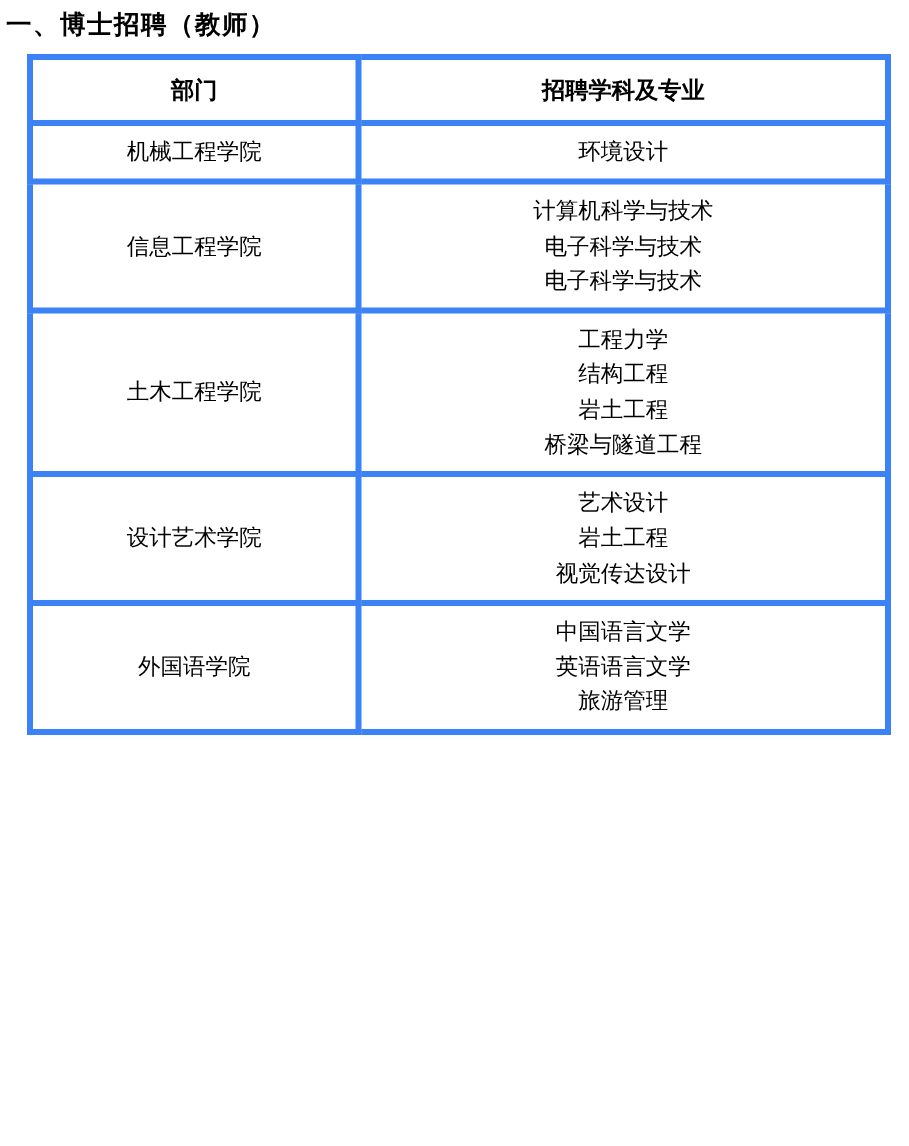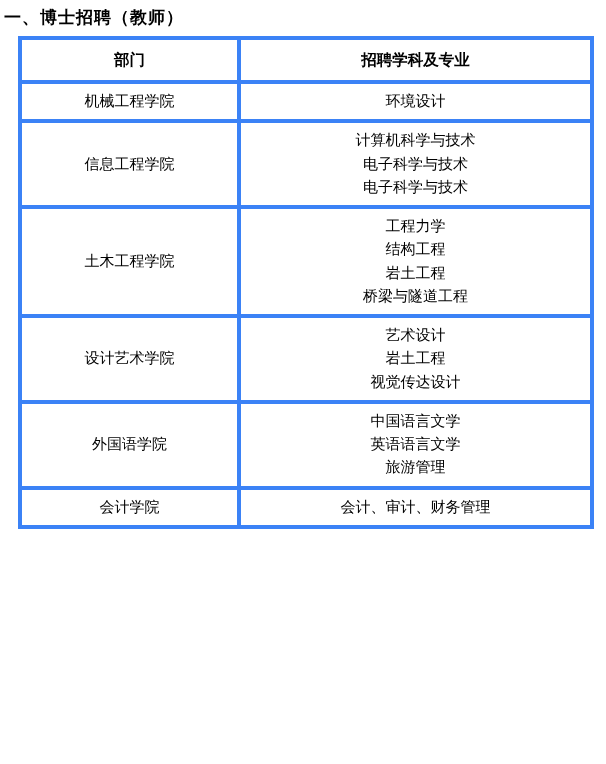--- a/index.html
+++ b/index.html
@@ -104,22 +104,16 @@
           </td>
         </tr>
         <tr>
           <td>外国语学院</td>
           <td class="majors">
             <div>中国语言文学</div>
             <div>英语语言文学</div>
             <div>旅游管理</div>
           </td>
         </tr>
-        <tr>
-          <td>会计学院</td>
-          <td class="majors">
-            <div>会计、审计、财务管理</div>
-          </td>
-        </tr>
       </tbody>
   </table>
 
 </div>
 
 </body></html>

